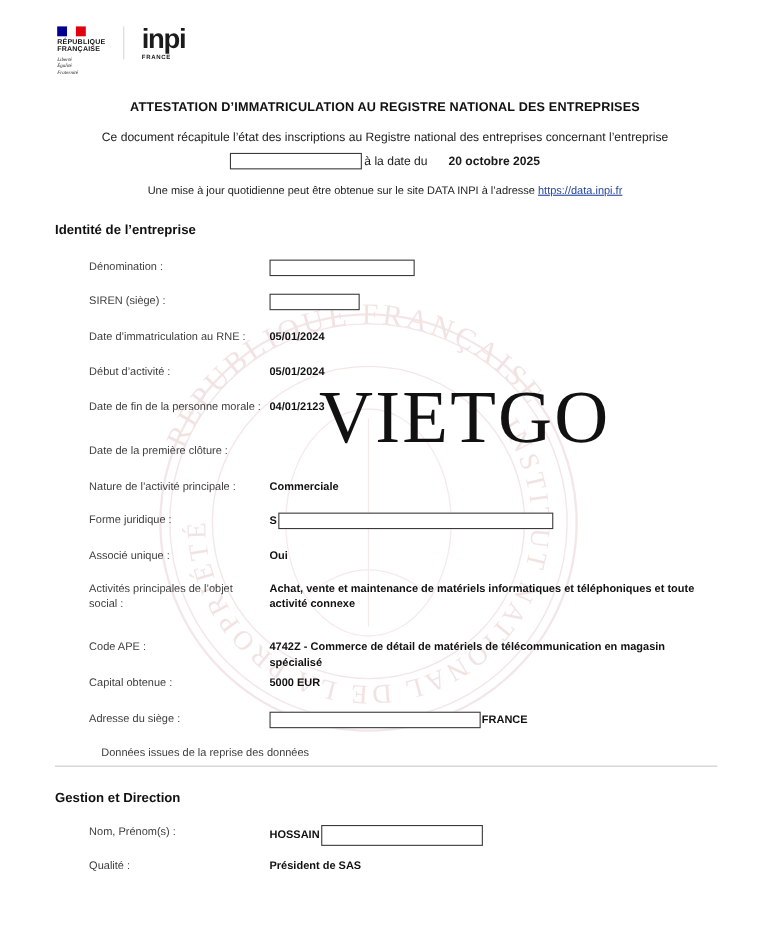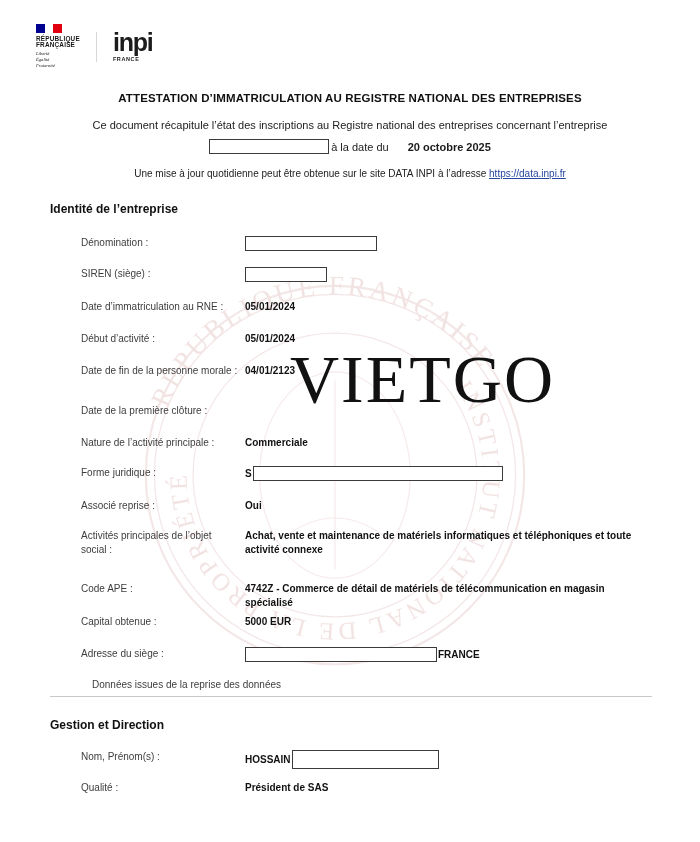--- a/index.html
+++ b/index.html
@@ -39,24 +39,23 @@
     color: #111;
     z-index: 1;
     pointer-events: none;
   }
 
   .page { position: relative; z-index: 2; }
 
   
   .logo-row {
     position: absolute;
-    left: 36px;
+    left: 52px;
     top: 24px;
     display: flex;
-    align-items: center;
     gap: 16px;
   }
   .marianne {
     display: flex;
     flex-direction: column;
     align-items: flex-start;
     line-height: 1;
   }
   .flag {
     display: flex;
@@ -323,21 +322,21 @@
 
   <div class="field" style="top:466px">
     <div class="lbl">Forme juridique :</div>
     <div class="val">
       <span>S</span>
       <span class="redact bar-form"></span>
     </div>
   </div>
 
   <div class="field" style="top:499px">
-    <div class="lbl">Associé reprise :</div>
+    <div class="lbl">Associé unique :</div>
     <div class="val">Oui</div>
   </div>
 
   <div class="field" style="top:529px">
     <div class="lbl">Activités principales de l’objet social :</div>
     <div class="val text" style="display:block">Achat, vente et maintenance de matériels informatiques et téléphoniques et toute activité connexe</div>
   </div>
 
   <div class="field" style="top:582px">
     <div class="lbl">Code APE :</div>

